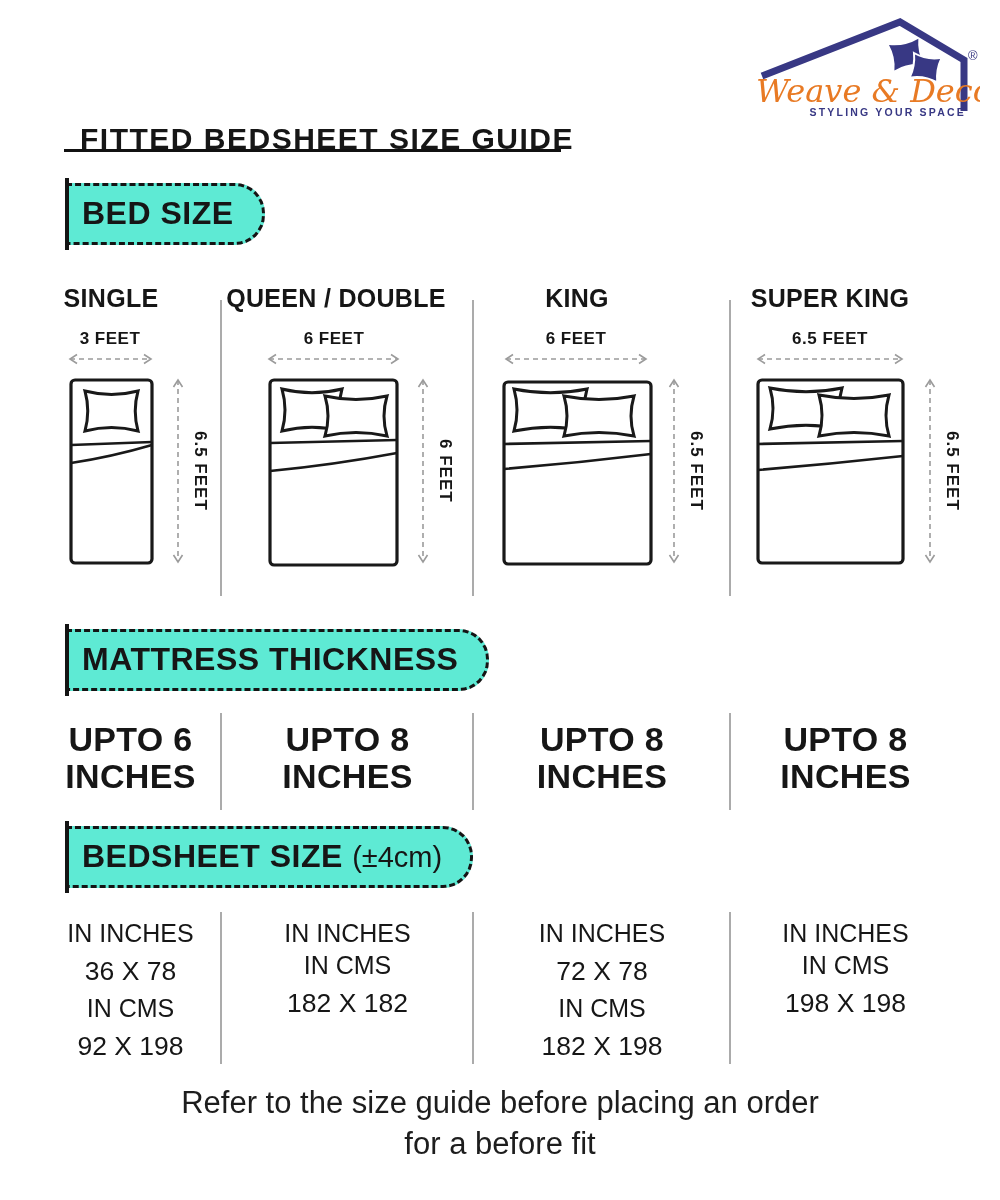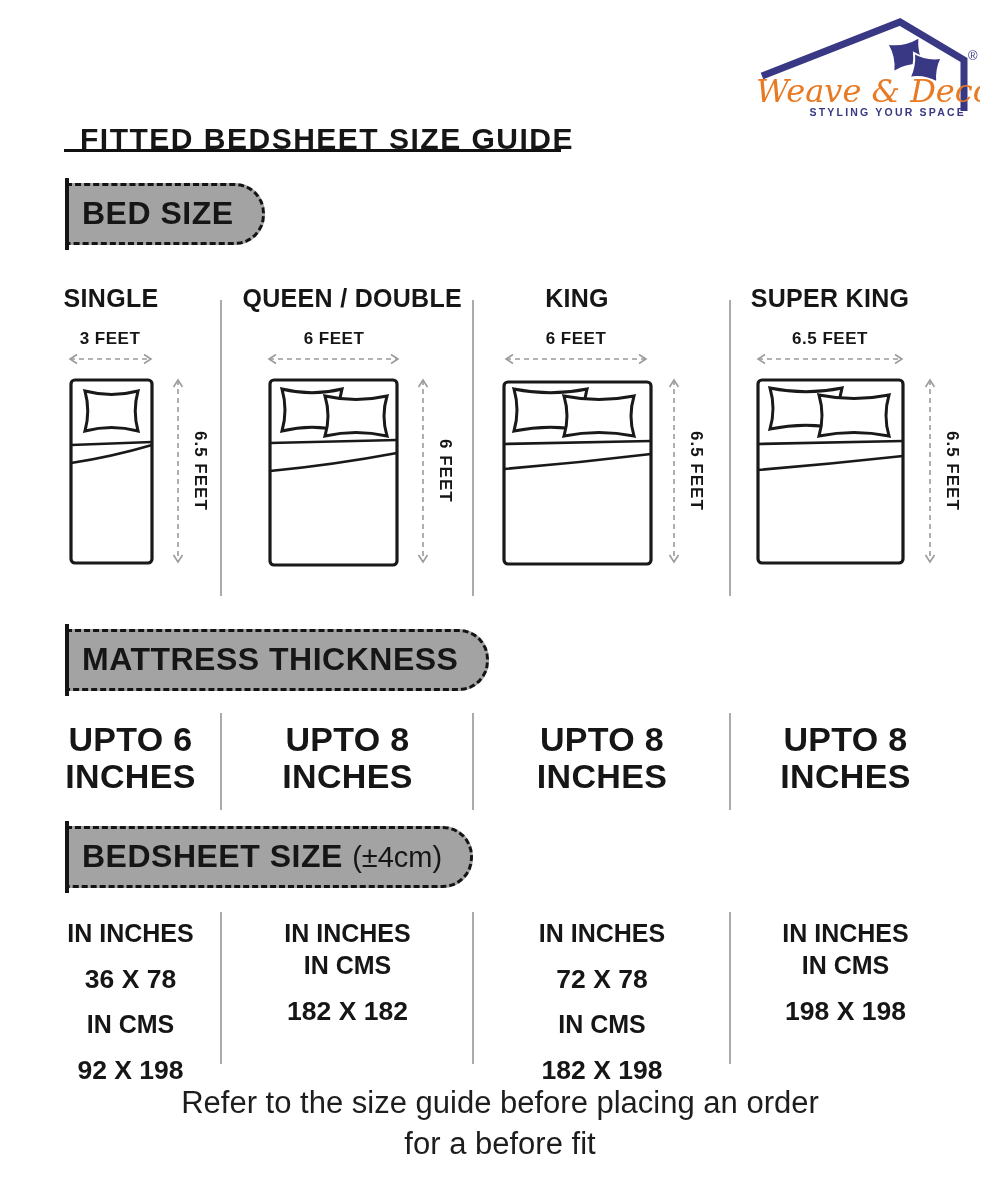--- a/index.html
+++ b/index.html
@@ -10,21 +10,21 @@
 
   
   .logo { position:absolute; left:750px; top:8px; }
   .page-title { position:absolute; left:68px; top:110px; font-size:30px; font-weight:bold; letter-spacing:1.5px; white-space:nowrap; }
   .title-underline { position:absolute; left:64px; top:149px; width:497px; height:3px; background:#111; }
 
   
   .tag {
     position:absolute; border:3.5px dashed #141414; border-left:none;
     border-radius:0 30px 30px 0; font-weight:bold; font-size:32px; letter-spacing:0.5px;
-    padding:9px 28px 10px 16px; white-space:nowrap; background:#a3a3a3;
+    padding:9px 28px 10px 16px; white-space:nowrap; background:#5eead4;
   }
   .tag::before { content:""; position:absolute; left:-1px; top:-8px; bottom:-8px; width:3.5px; background:#141414; }
   .tag .suffix { font-weight:normal; font-size:29px; letter-spacing:0; }
 
   
   .col-header { position:absolute; width:252px; top:284px; text-align:center; font-size:25px; font-weight:bold; letter-spacing:0.3px; white-space:nowrap; }
   .w-label { position:absolute; width:152px; top:329px; text-align:center; font-size:17px; font-weight:bold; letter-spacing:0.5px; }
   .w-arrow { position:absolute; top:352px; }
   .bed { position:absolute; }
   .v-arrow { position:absolute; top:376px; }
@@ -32,23 +32,23 @@
     position:absolute; top:376px; height:190px; width:22px;
     writing-mode:vertical-rl; text-orientation:mixed; text-align:center;
     font-size:17px; font-weight:bold; letter-spacing:1px; white-space:nowrap;
   }
   .divider { position:absolute; width:2px; background:#ababab; }
 
   
   .m-cell { position:absolute; top:721px; text-align:center; font-size:34px; font-weight:bold; line-height:37px; letter-spacing:0.3px; }
 
   
-  .s-cell { position:absolute; top:919px; text-align:center;font-weight:bold; }
+  .s-cell { position:absolute; top:919px; text-align:center; }
   .s-cell .r-label { font-size:25px; line-height:29px; margin:0 0 3px 0; }
-  .s-cell .r-val   { font-size:26.5px; line-height:30px; margin:16px; }
+  .s-cell .r-val   { font-size:26.5px; line-height:30px; margin:8px; }
   .s-cell .gap     { }
 
   
   .footer { position:absolute; left:0; width:100%; top:1082px; text-align:center; font-size:31px; line-height:41px; color:#1d1d1d; }
 
   svg { display:block; }
 </style>
 </head>
 <body>
 
@@ -64,21 +64,21 @@
       <text x="216" y="108" text-anchor="end" font-size="10.5" font-weight="bold" letter-spacing="2.2" fill="#383884">STYLING YOUR SPACE</text>
     </svg>
   </div>
 
   <h1 class="page-title" style="margin:12px;">FITTED BEDSHEET SIZE GUIDE</h1>
   <div class="title-underline"></div>
 
   <div class="tag" style="left:66px; top:183px;">BED SIZE</div>
 
   <div class="col-header" style="left:-15px;">SINGLE</div>
-  <div class="col-header" style="left:210px;text-align:right;">QUEEN / DOUBLE</div>
+  <div class="col-header" style="left:210px;">QUEEN / DOUBLE</div>
   <div class="col-header" style="left:704px;">SUPER KING</div>
   <div class="col-header" style="left:451px;">KING</div>
 
   <div class="w-label" style="left:34px;">3 FEET</div>
   <div class="w-label" style="left:258px;">6 FEET</div>
   <div class="w-label" style="left:500px;">6 FEET</div>
   <div class="w-label" style="left:754px;">6.5 FEET</div>
 
   <svg class="w-arrow" style="left:66px;" width="89" height="14" viewBox="0 0 89 14">
     <line x1="4" y1="7" x2="85" y2="7" stroke="#9b9b9b" stroke-width="1.6" stroke-dasharray="5 4"></line>

